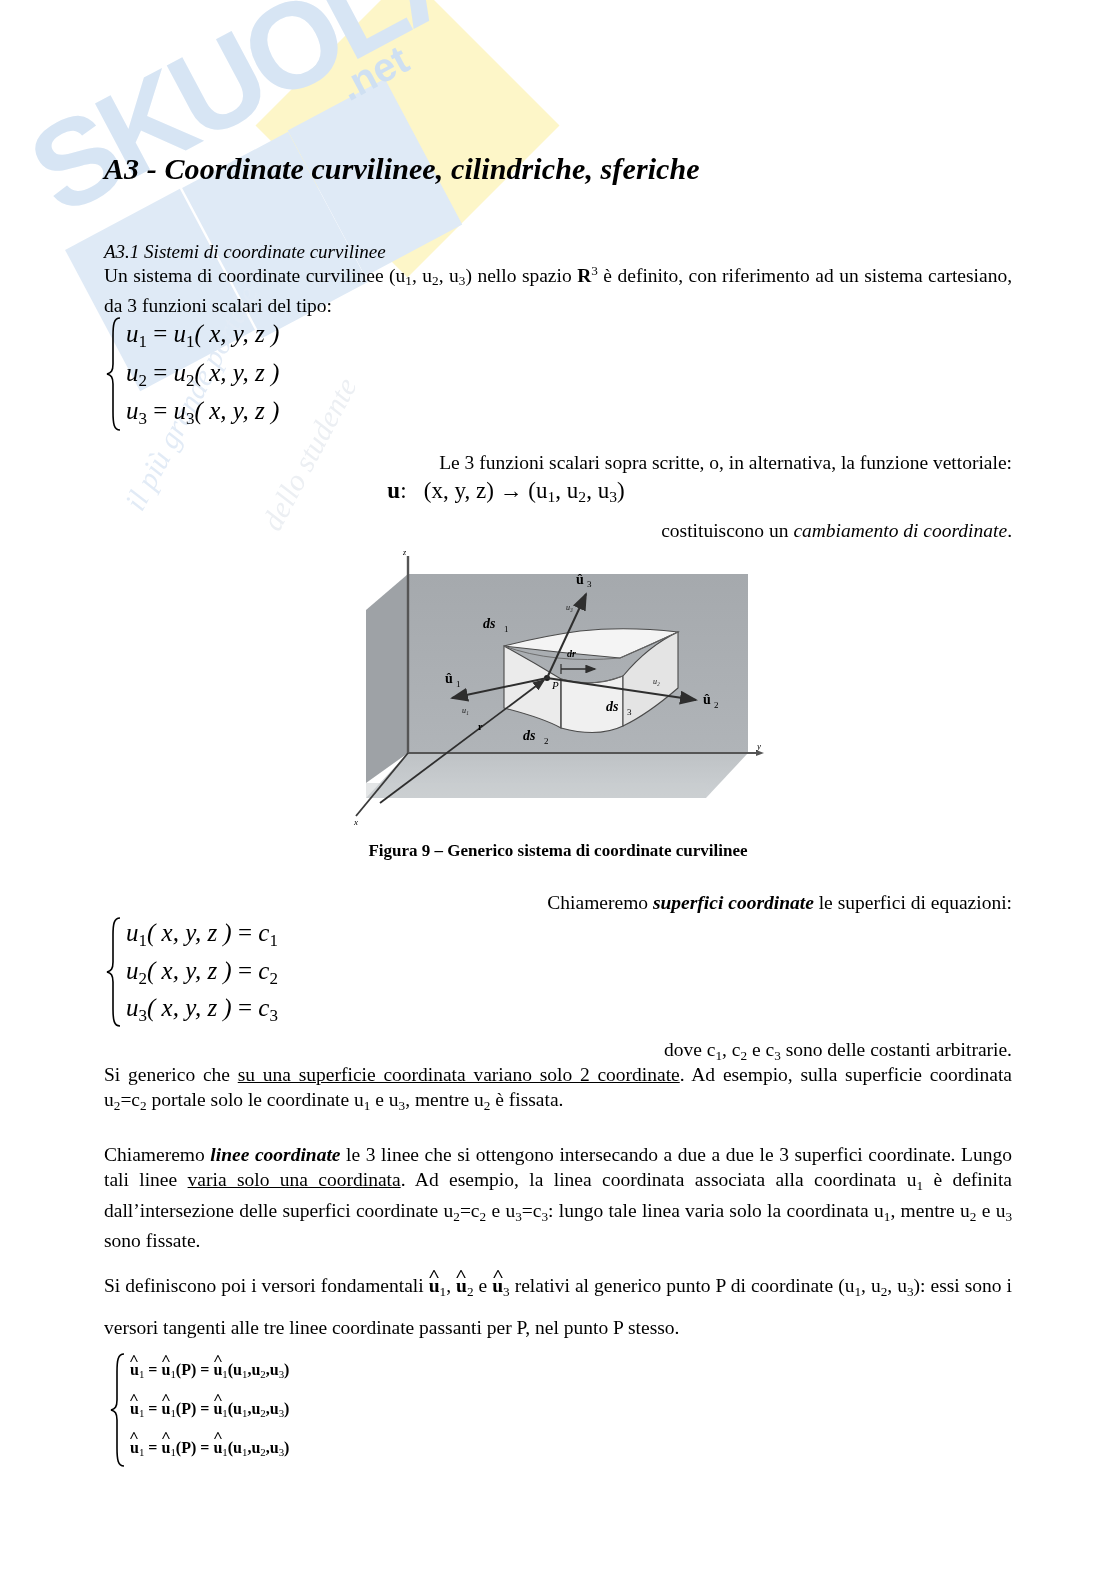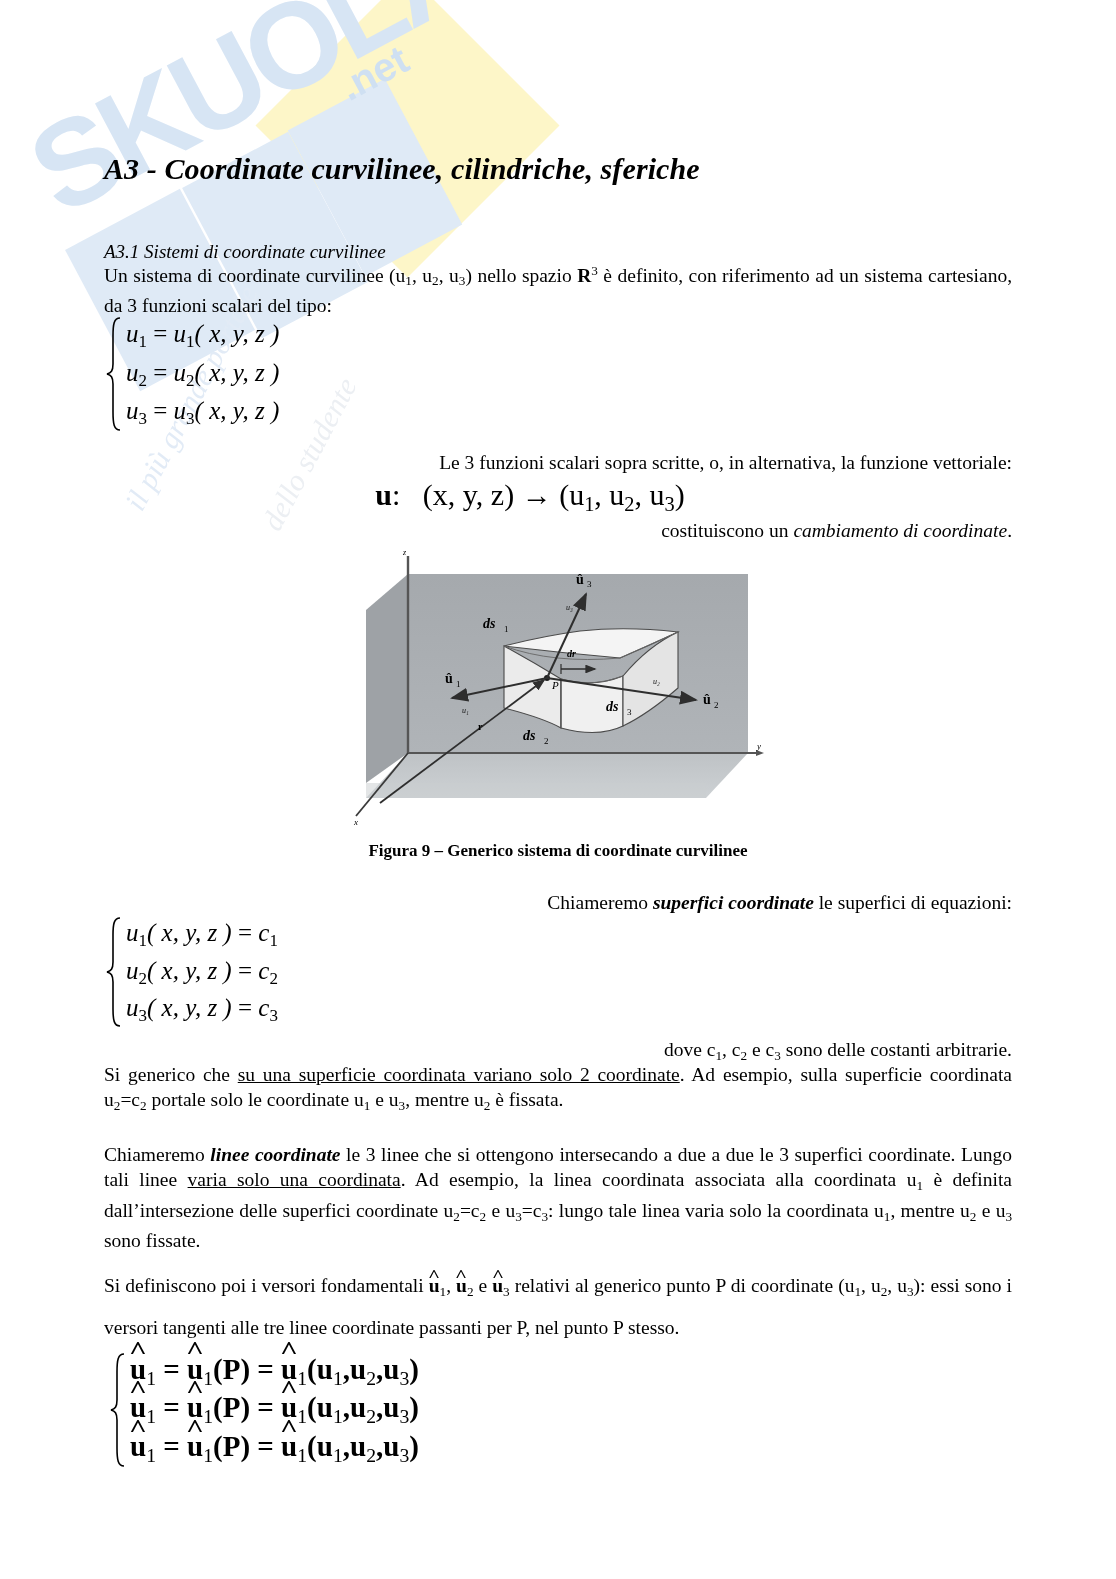--- a/index.html
+++ b/index.html
@@ -144,21 +144,21 @@
     font-size: 25px;
     white-space: nowrap;
     line-height: 1.0;
   }
   .eqline .up { font-style: italic; }
   .eqline .rm { font-style: normal; }
   .eqline sub { font-style: normal; }
 
   .vecline {
     font-family: "Liberation Serif", serif;
-    font-size: 29px;
+    font-size: 16px;
     white-space: nowrap;
     line-height: 1.0;
     font-weight: bold;
   }
   .vecline .rm { font-weight: bold; font-style: normal; }
   .vecline sub { font-weight: normal; font-style: normal; }
   .hatu {
     position: relative;
     display: inline-block;
     font-weight: bold;
@@ -172,23 +172,22 @@
     transform: translateX(-50%) scaleX(1.25);
     font-size: 0.85em;
     font-weight: bold;
   }
 
   
   .maprow {
     position: absolute;
     width: 1012px;
     text-align: center;
-    font-size: 30px;
-    white-space: nowrap;
-    margin-left: 24px;
+    font-size: 23px;
+    white-space: nowrap;
   }
   .maprow .vb { font-weight: bold; }
 
   
   #figure-wrap {
     position: absolute;
     left: 0; top: 548px;
     width: 1116px;
   }
   #figure-svg { display: block; margin: 0 auto; }

